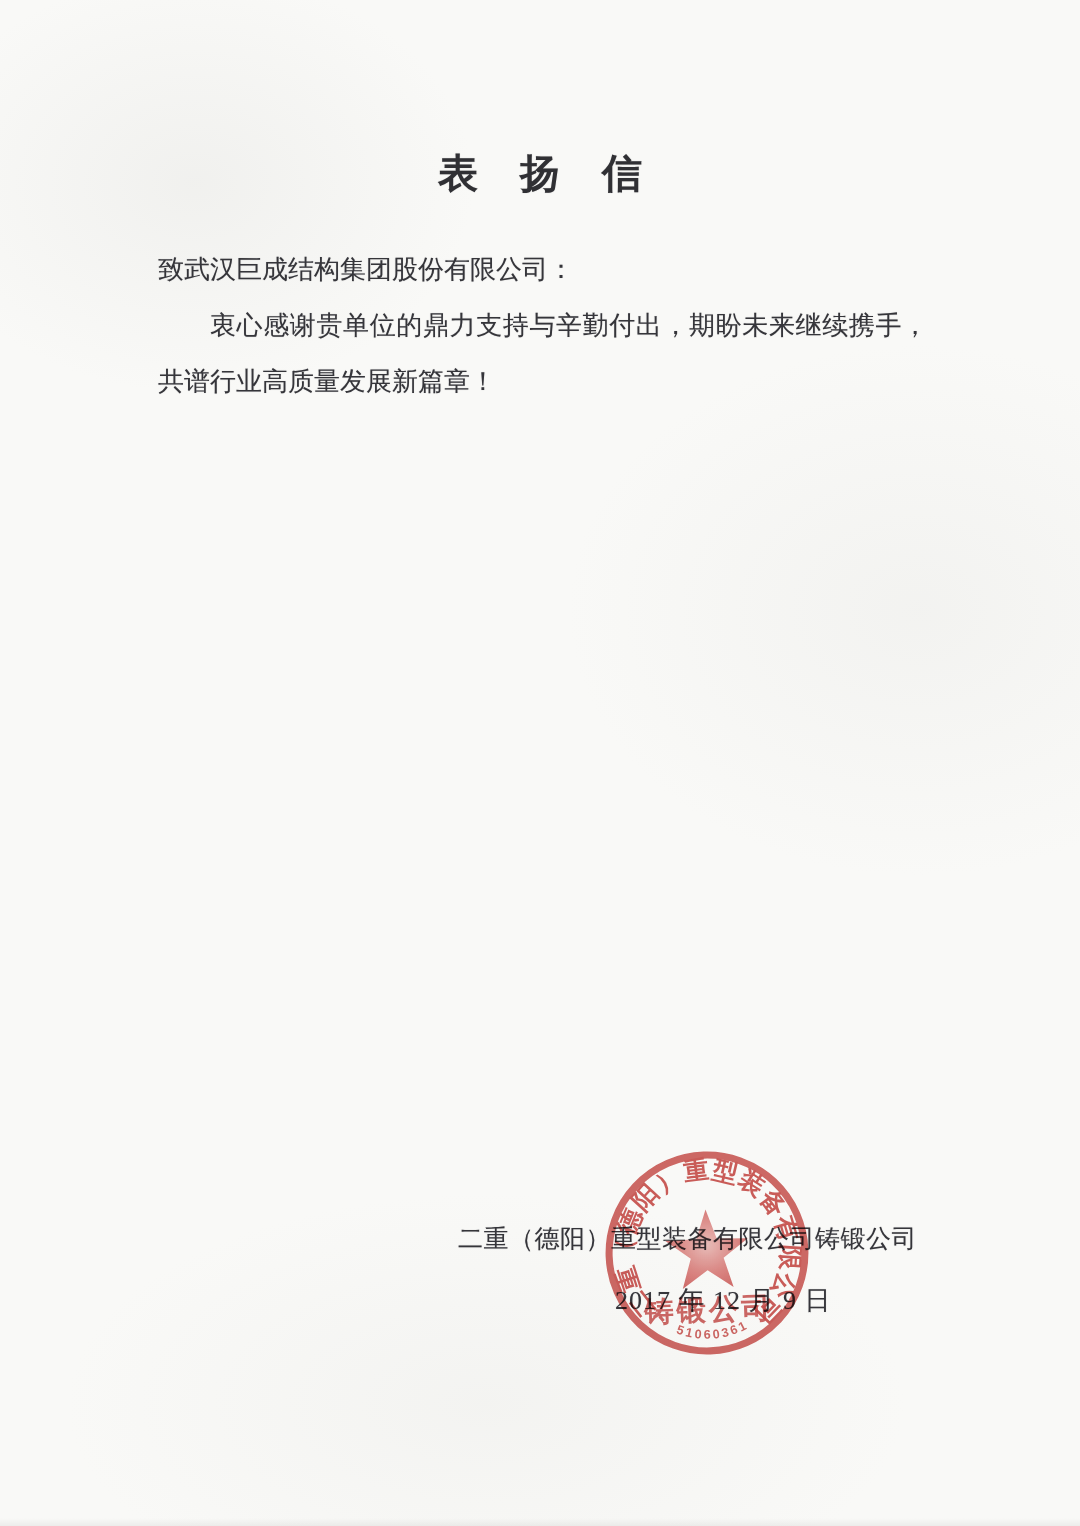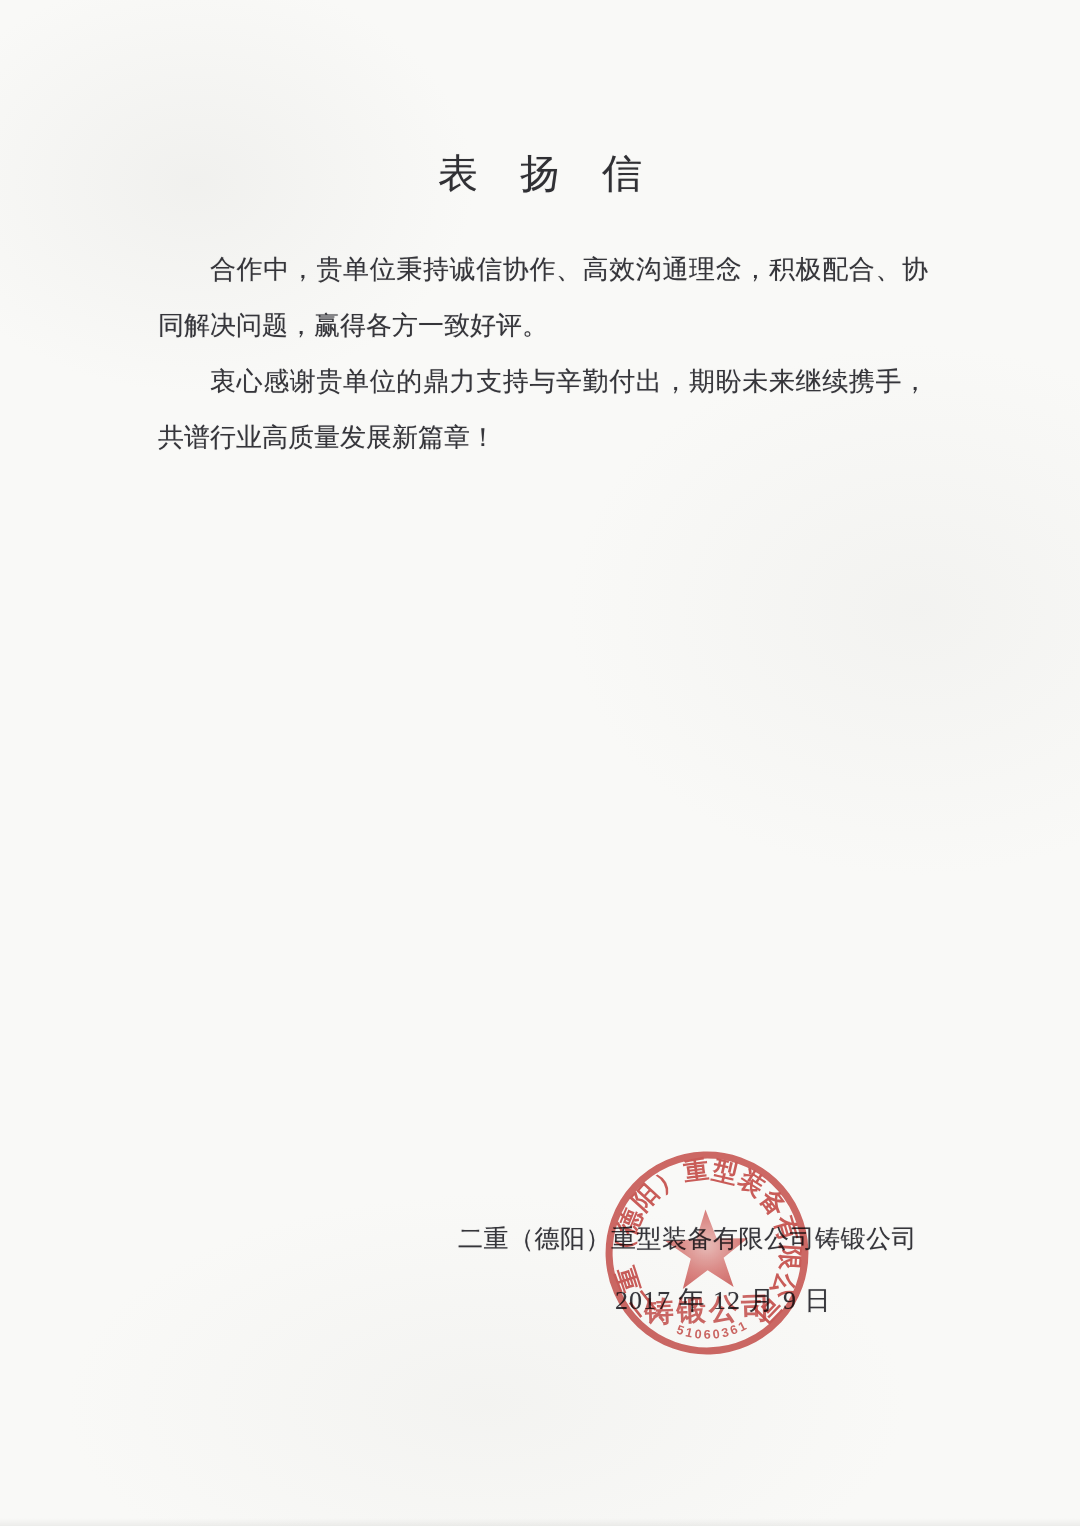--- a/index.html
+++ b/index.html
@@ -25,21 +25,21 @@
     height: 8px;
     background: linear-gradient(to bottom, rgba(0,0,0,0), rgba(0,0,0,0.05));
   }
   .title {
     position: absolute;
     top: 146px;
     left: 0;
     width: 100%;
     text-align: center;
     font-size: 40px;
-    font-weight: normal;
+    font-weight: bold;
     letter-spacing: 16px;
     text-indent: 16px;
     color: #303034;
     text-shadow: 0 0 1px rgba(50,50,55,0.35);
   }
   .letter-body {
     position: absolute;
     left: 158px;
     top: 242px;
     width: 770px;
@@ -85,21 +85,21 @@
     transform: rotate(-2deg);
   }
   .seal svg { display: block; width: 100%; height: 100%; }
 </style>
 </head>
 <body>
 
 <div class="title">表 扬 信</div>
 
 <div class="letter-body">
-  <p class="indent">合作中，贵单位秉持诚信协作、高效沟通理念，积极配合、协同解决问题，赢得各方一致好评。</p>
+  <p>致武汉巨成结构集团股份有限公司：</p>
   <p class="indent">衷心感谢贵单位的鼎力支持与辛勤付出，期盼未来继续携手，共谱行业高质量发展新篇章！</p>
 </div>
 
 <div class="signature-block">二重（德阳）重型装备有限公司铸锻公司</div>
 
 <div class="date-line">2017 年 12 月 9 日</div>
 
 <div class="seal">
   <svg viewBox="0 0 212 212" xmlns="http://www.w3.org/2000/svg">
     <defs>

